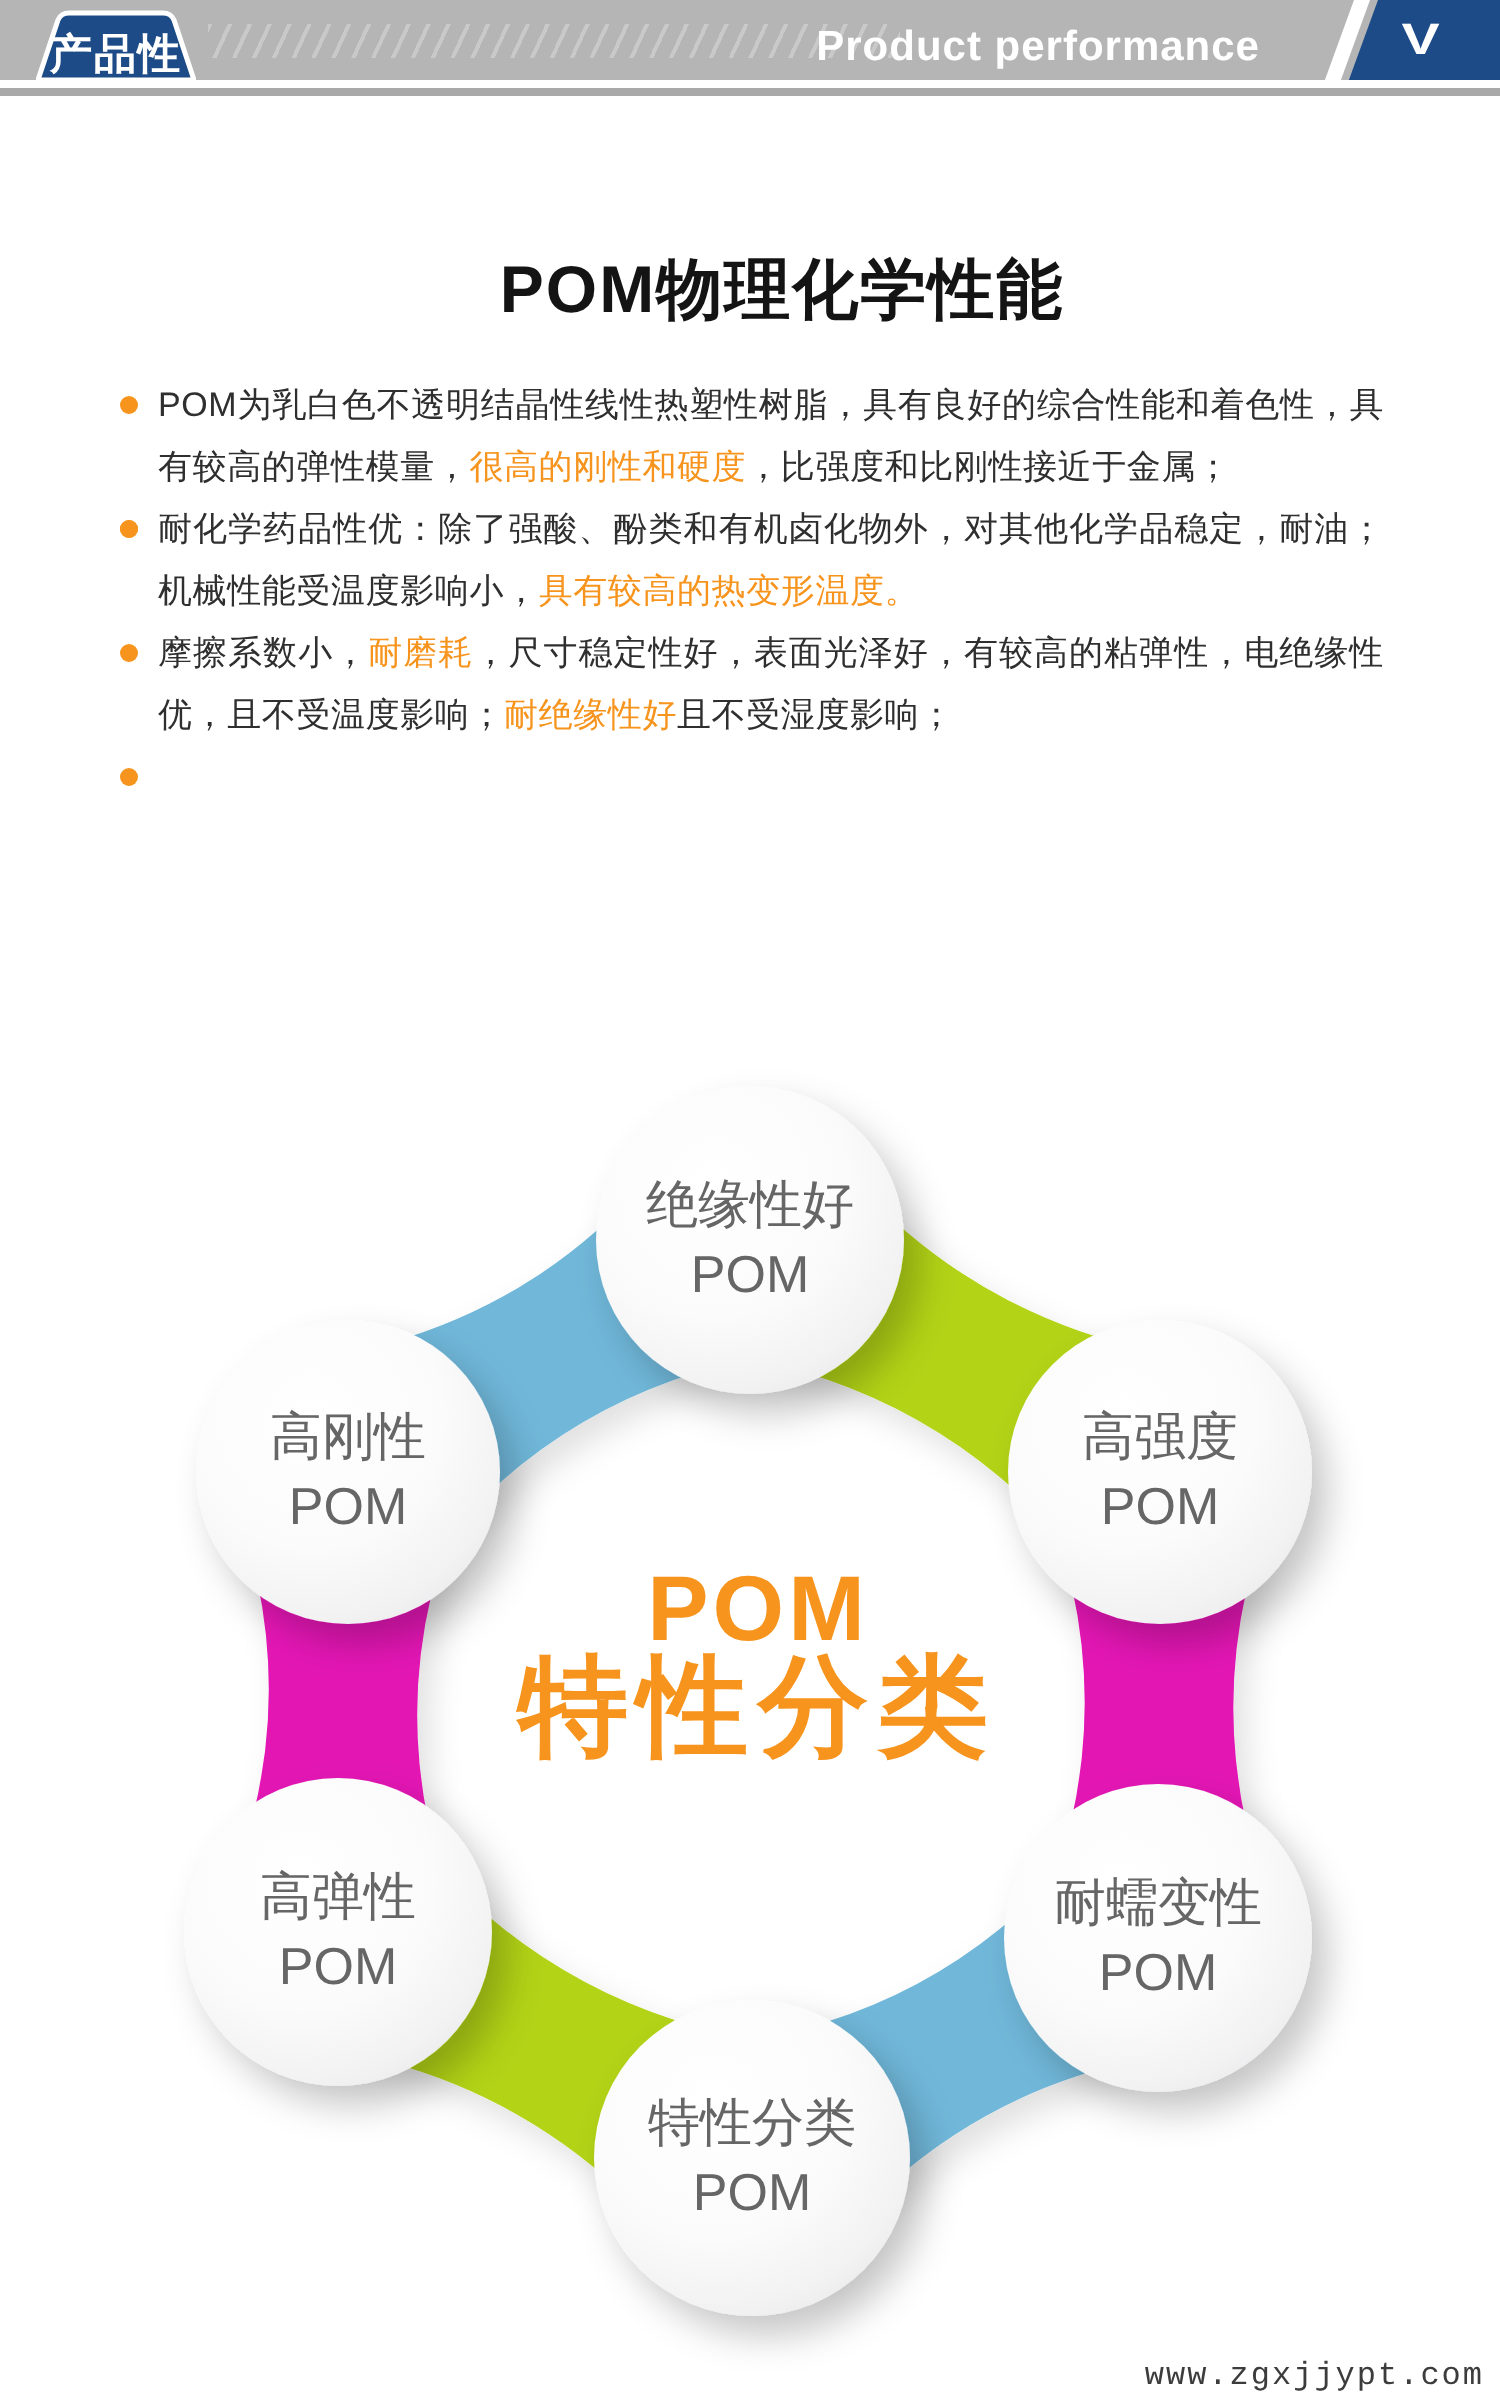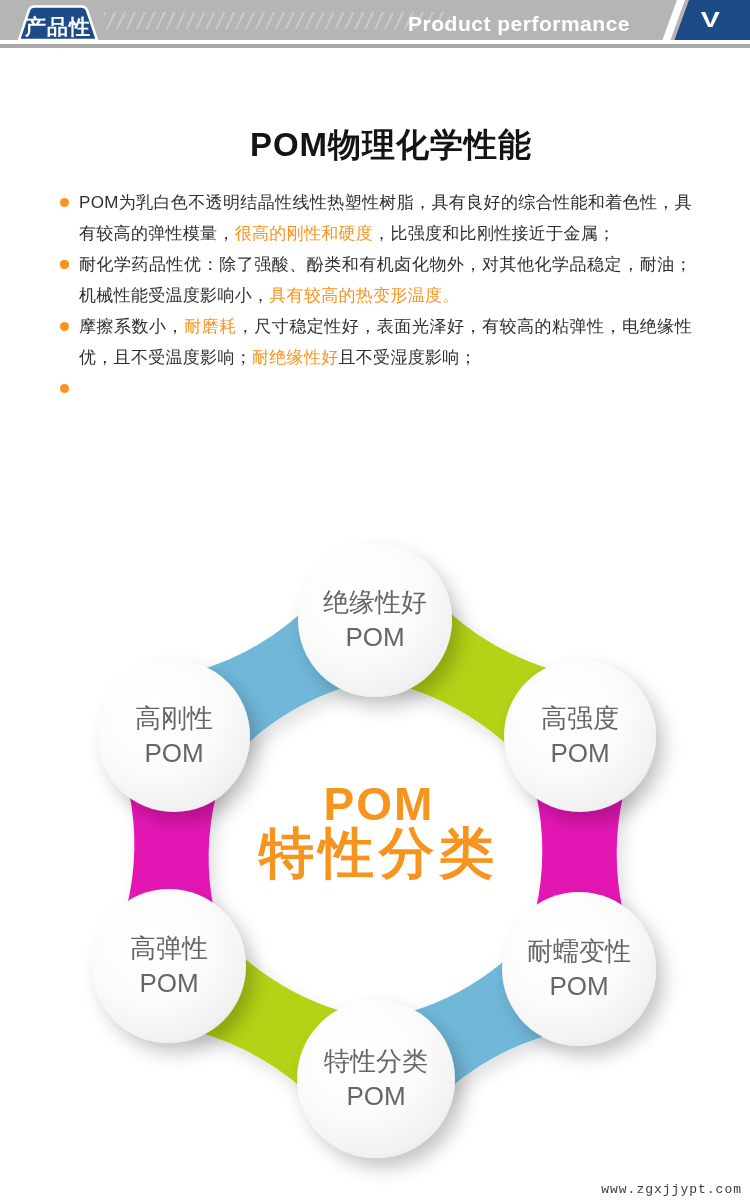--- a/index.html
+++ b/index.html
@@ -39,21 +39,21 @@
   .node-label{position:absolute;transform:translate(-50%,-50%);text-align:center;
               color:var(--node_text);font-size:26px;line-height:35px;white-space:nowrap;}
   .center-label{position:absolute;left:379px;top:792px;transform:translate(-50%,-50%);
                 text-align:center;color:var(--accent);font-weight:700;white-space:nowrap;}
   .cl1{font-size:46px;line-height:50px;letter-spacing:2px;}
   .cl2{font-size:55px;line-height:48px;letter-spacing:5px;}
 
   
   .footer-url{position:absolute;right:8px;bottom:7px;
               font-family:"Liberation Mono","DejaVu Sans Mono",monospace;
-              font-size:13px;color:var(--footer_text);letter-spacing:1px;}
+              font-size:16px;color:var(--footer_text);letter-spacing:1px;}
 </style>
 </head>
 <body>
 
 <div class="page">
 
   <header class="topbar">
     <div class="stripes"></div>
     <span class="subtitle">Product performance</span>
     <div class="tab">

